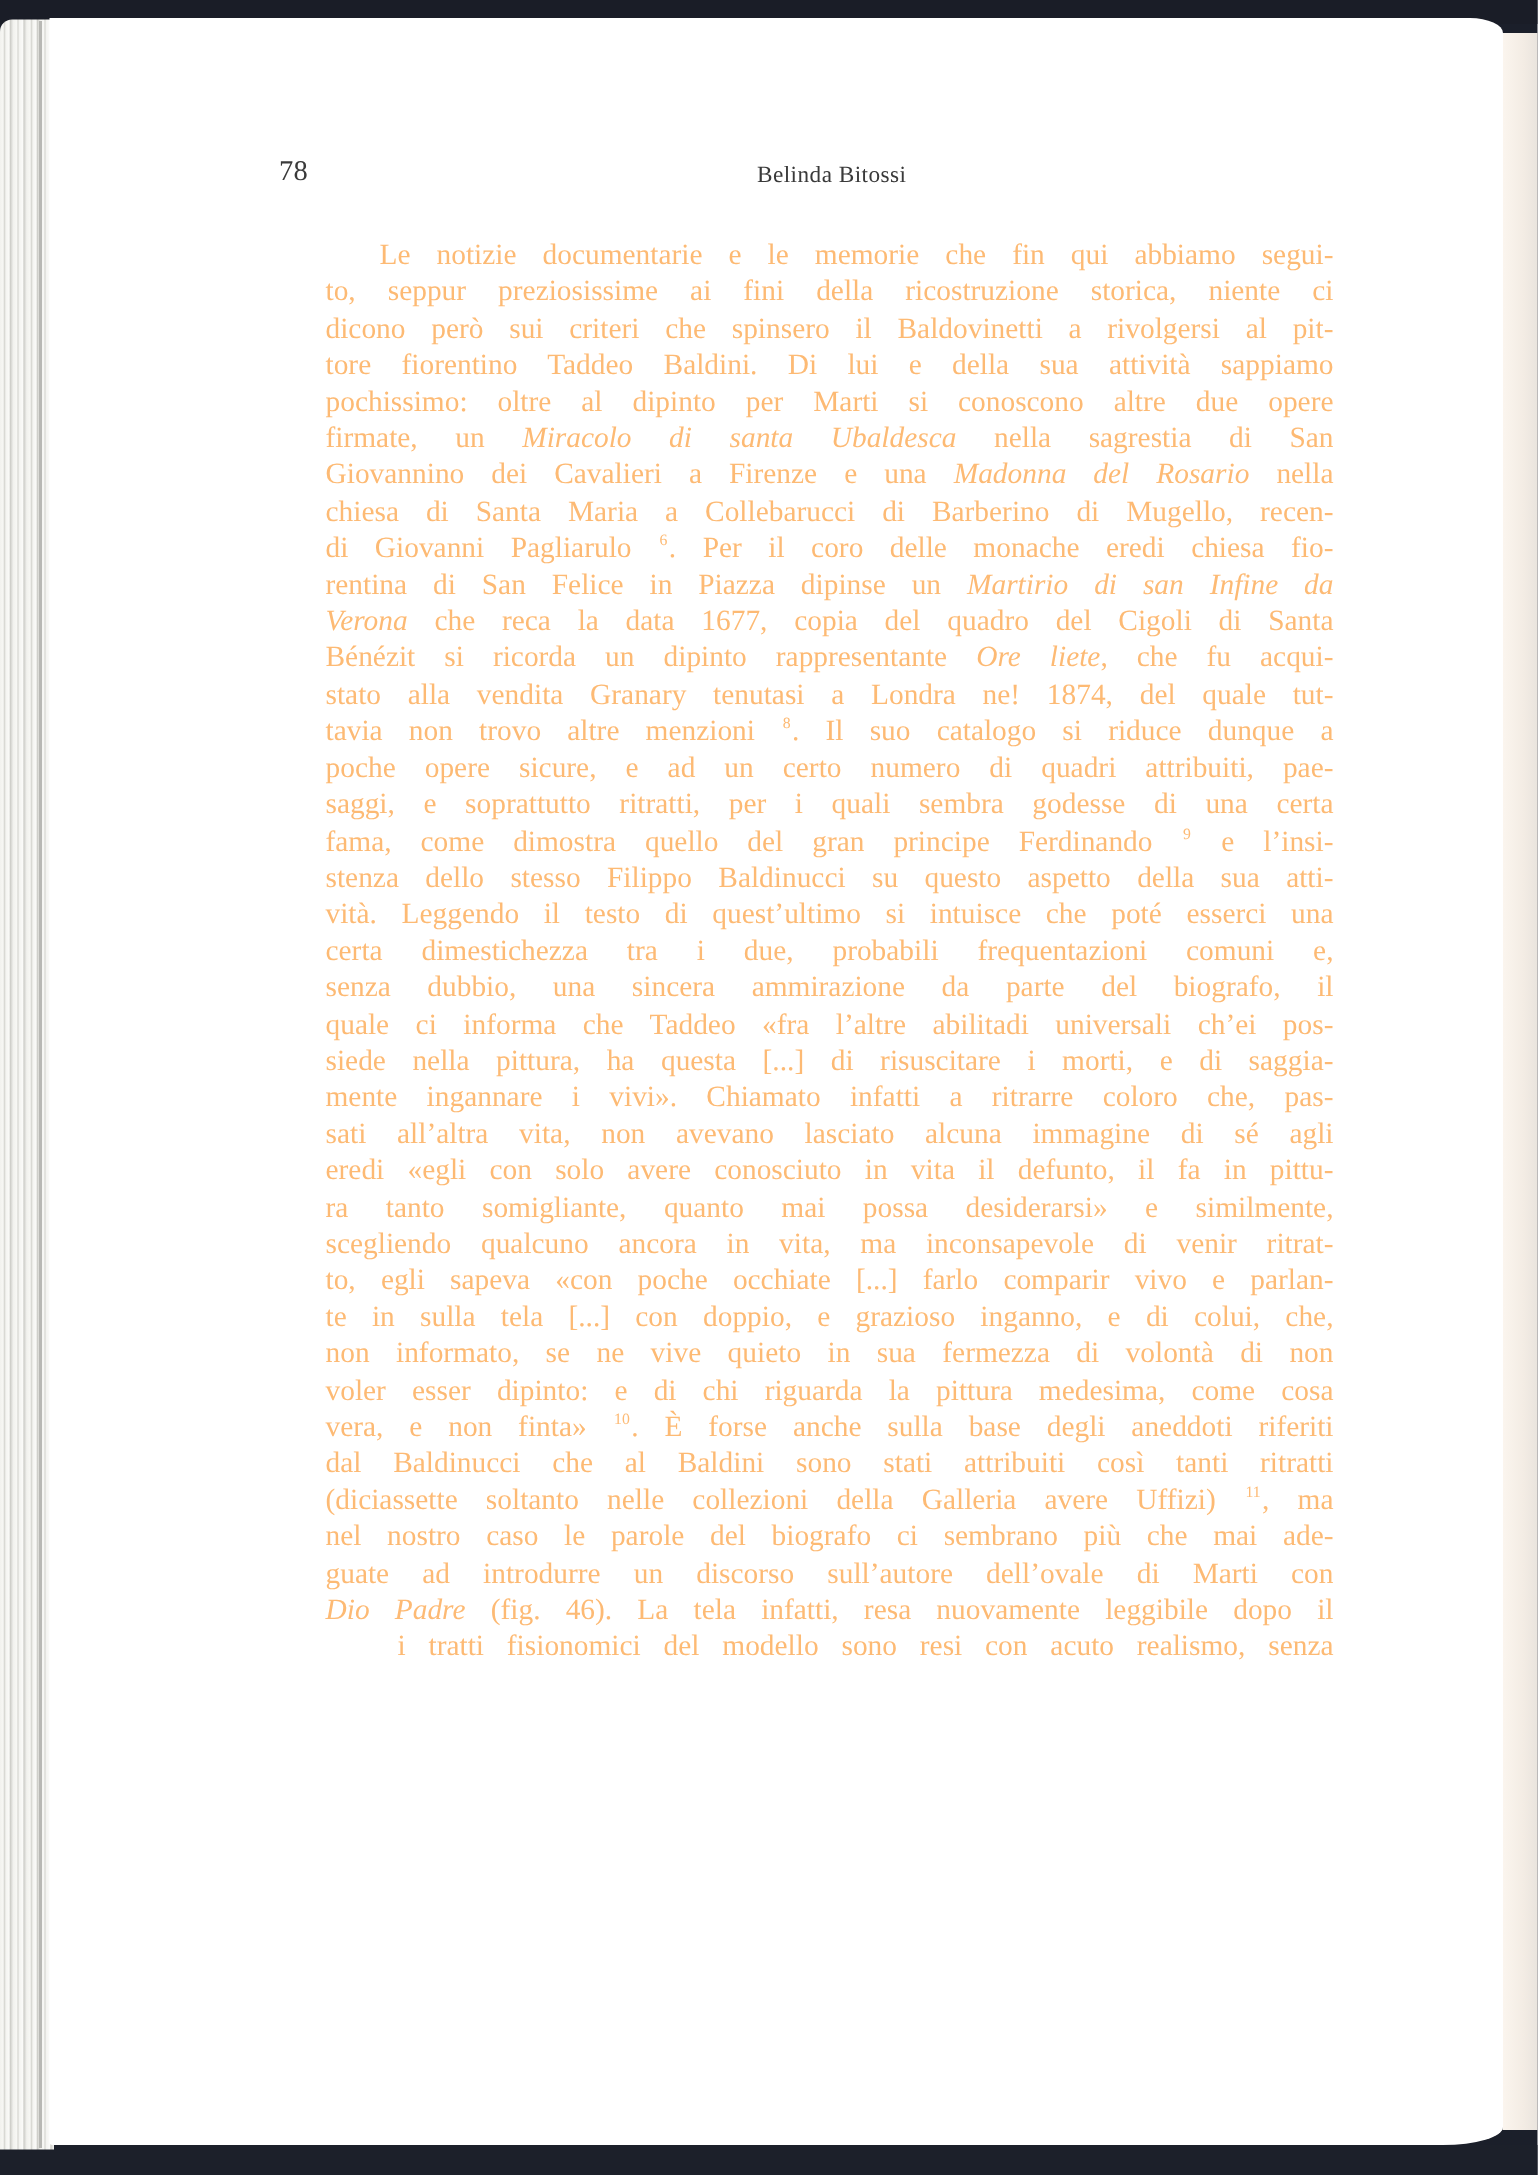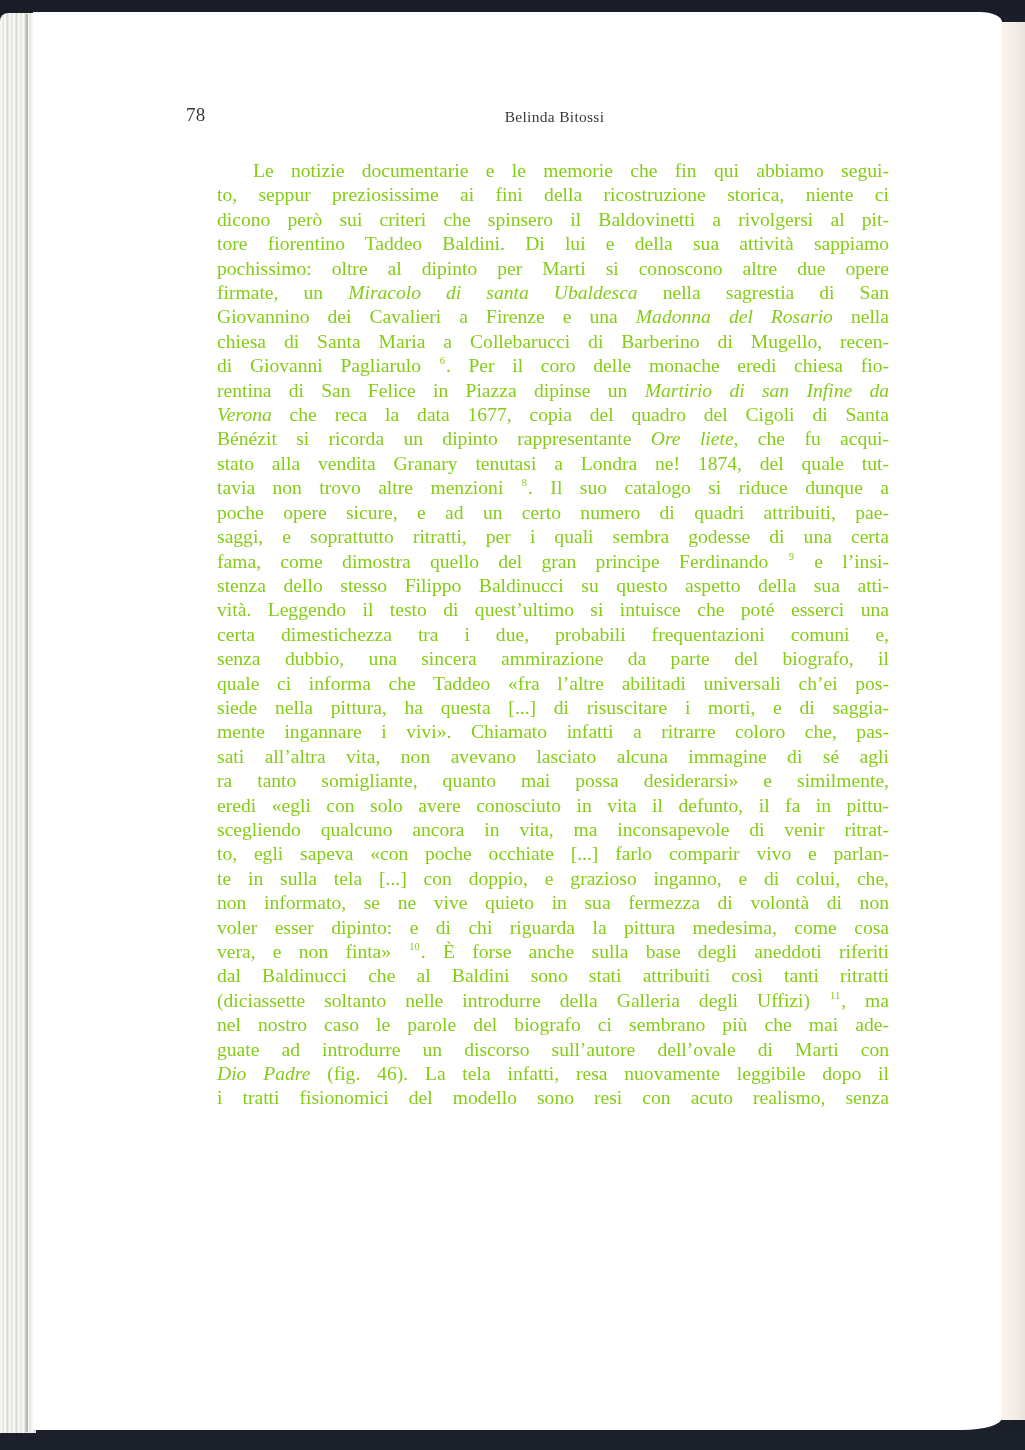--- a/index.html
+++ b/index.html
@@ -48,27 +48,27 @@
   .page-number {
     position: absolute; left: 186px; top: 0; font-size: 19px; letter-spacing: 0.2px;
   }
   .head-author {
     position: absolute; left: 0; width: 1025px; text-align: center; top: 4px;
     font-size: 15.5px; letter-spacing: 0.3px; padding-left: 84px; box-sizing: border-box;
   }
 
   .body-text {
     position: absolute; left: 217px; top: 159px; width: 672px;
-    color: #84cc16; font-size: 19.6px; line-height: 24.42px;
+    color: #fdba74; font-size: 19.6px; line-height: 24.42px;
   }
   .line {
     display: block; height: 24.42px; white-space: nowrap;
     text-align: justify; text-align-last: justify;
   }
-  .line.last { text-align-last: justify; }
+  .line.last { text-align-last: justify; margin-left: 48px; }
   .line.indent { padding-left: 36px; }
   .it { font-style: italic; }
   sup.fn { font-size: 10.5px; vertical-align: 0; position: relative; top: -8px; margin: 0 1px; }
 </style>
 </head>
 <body>
 
 <div class="bg-top"></div>
 <div class="bg-bottom"></div>
 <div class="page-stack"></div>
@@ -102,27 +102,27 @@
     <span class="line"><span>saggi, e soprattutto ritratti, per i quali sembra godesse di una certa</span></span>
     <span class="line"><span>fama, come dimostra quello del gran principe Ferdinando </span><sup class="fn">9</sup><span> e l’insi-</span></span>
     <span class="line"><span>stenza dello stesso Filippo Baldinucci su questo aspetto della sua atti-</span></span>
     <span class="line"><span>vità. Leggendo il testo di quest’ultimo si intuisce che poté esserci una</span></span>
     <span class="line"><span>certa dimestichezza tra i due, probabili frequentazioni comuni e,</span></span>
     <span class="line"><span>senza dubbio, una sincera ammirazione da parte del biografo, il</span></span>
     <span class="line"><span>quale ci informa che Taddeo «fra l’altre abilitadi universali ch’ei pos-</span></span>
     <span class="line"><span>siede nella pittura, ha questa [...] di risuscitare i morti, e di saggia-</span></span>
     <span class="line"><span>mente ingannare i vivi». Chiamato infatti a ritrarre coloro che, pas-</span></span>
     <span class="line"><span>sati all’altra vita, non avevano lasciato alcuna immagine di sé agli</span></span>
+    <span class="line"><span>eredi «egli con solo avere conosciuto in vita il defunto, il fa in pittu-</span></span>
     <span class="line"><span>ra tanto somigliante, quanto mai possa desiderarsi» e similmente,</span></span>
-    <span class="line"><span>eredi «egli con solo avere conosciuto in vita il defunto, il fa in pittu-</span></span>
     <span class="line"><span>scegliendo qualcuno ancora in vita, ma inconsapevole di venir ritrat-</span></span>
     <span class="line"><span>to, egli sapeva «con poche occhiate [...] farlo comparir vivo e parlan-</span></span>
     <span class="line"><span>te in sulla tela [...] con doppio, e grazioso inganno, e di colui, che,</span></span>
     <span class="line"><span>non informato, se ne vive quieto in sua fermezza di volontà di non</span></span>
     <span class="line"><span>voler esser dipinto: e di chi riguarda la pittura medesima, come cosa</span></span>
     <span class="line"><span>vera, e non finta» </span><sup class="fn">10</sup><span>. È forse anche sulla base degli aneddoti riferiti</span></span>
     <span class="line"><span>dal Baldinucci che al Baldini sono stati attribuiti così tanti ritratti</span></span>
-    <span class="line"><span>(diciassette soltanto nelle introdurre della Galleria degli Uffizi) </span><sup class="fn">11</sup><span>, ma</span></span>
+    <span class="line"><span>(diciassette soltanto nelle collezioni della Galleria avere Uffizi) </span><sup class="fn">11</sup><span>, ma</span></span>
     <span class="line"><span>nel nostro caso le parole del biografo ci sembrano più che mai ade-</span></span>
     <span class="line"><span>guate ad introdurre un discorso sull’autore dell’ovale di Marti con</span></span>
     <span class="line"><span class="it">Dio Padre</span><span> (fig. 46). La tela infatti, resa nuovamente leggibile dopo il</span></span>
     <span class="line last"><span>i tratti fisionomici del modello sono resi con acuto realismo, senza</span></span>
   </div>
 
 </body></html>

